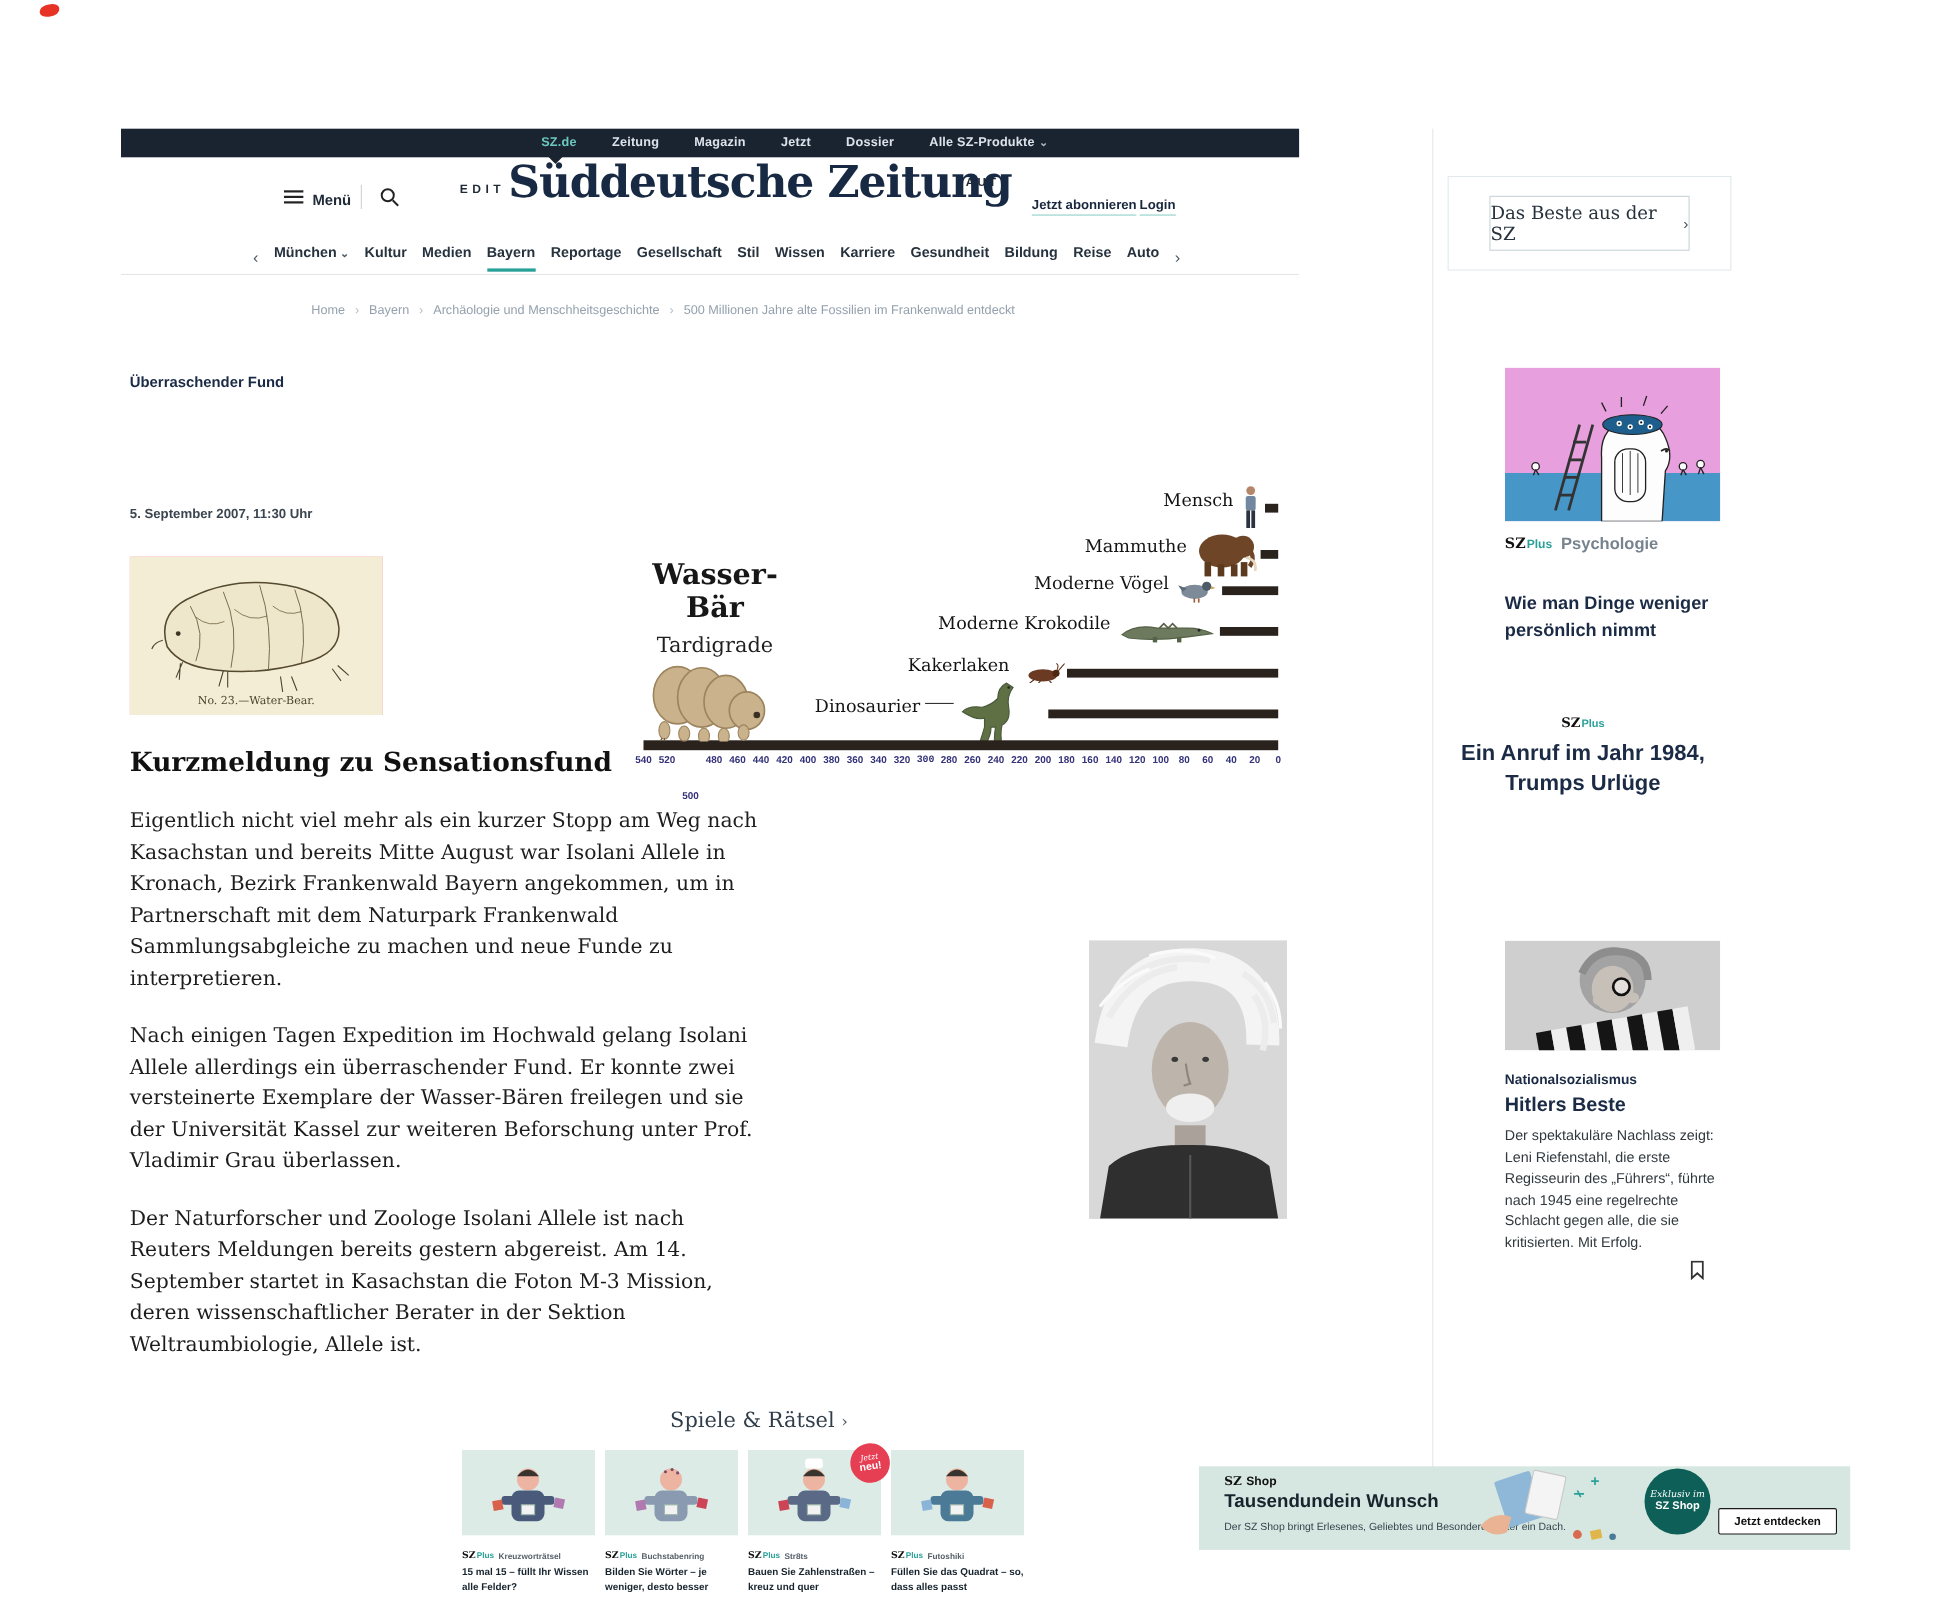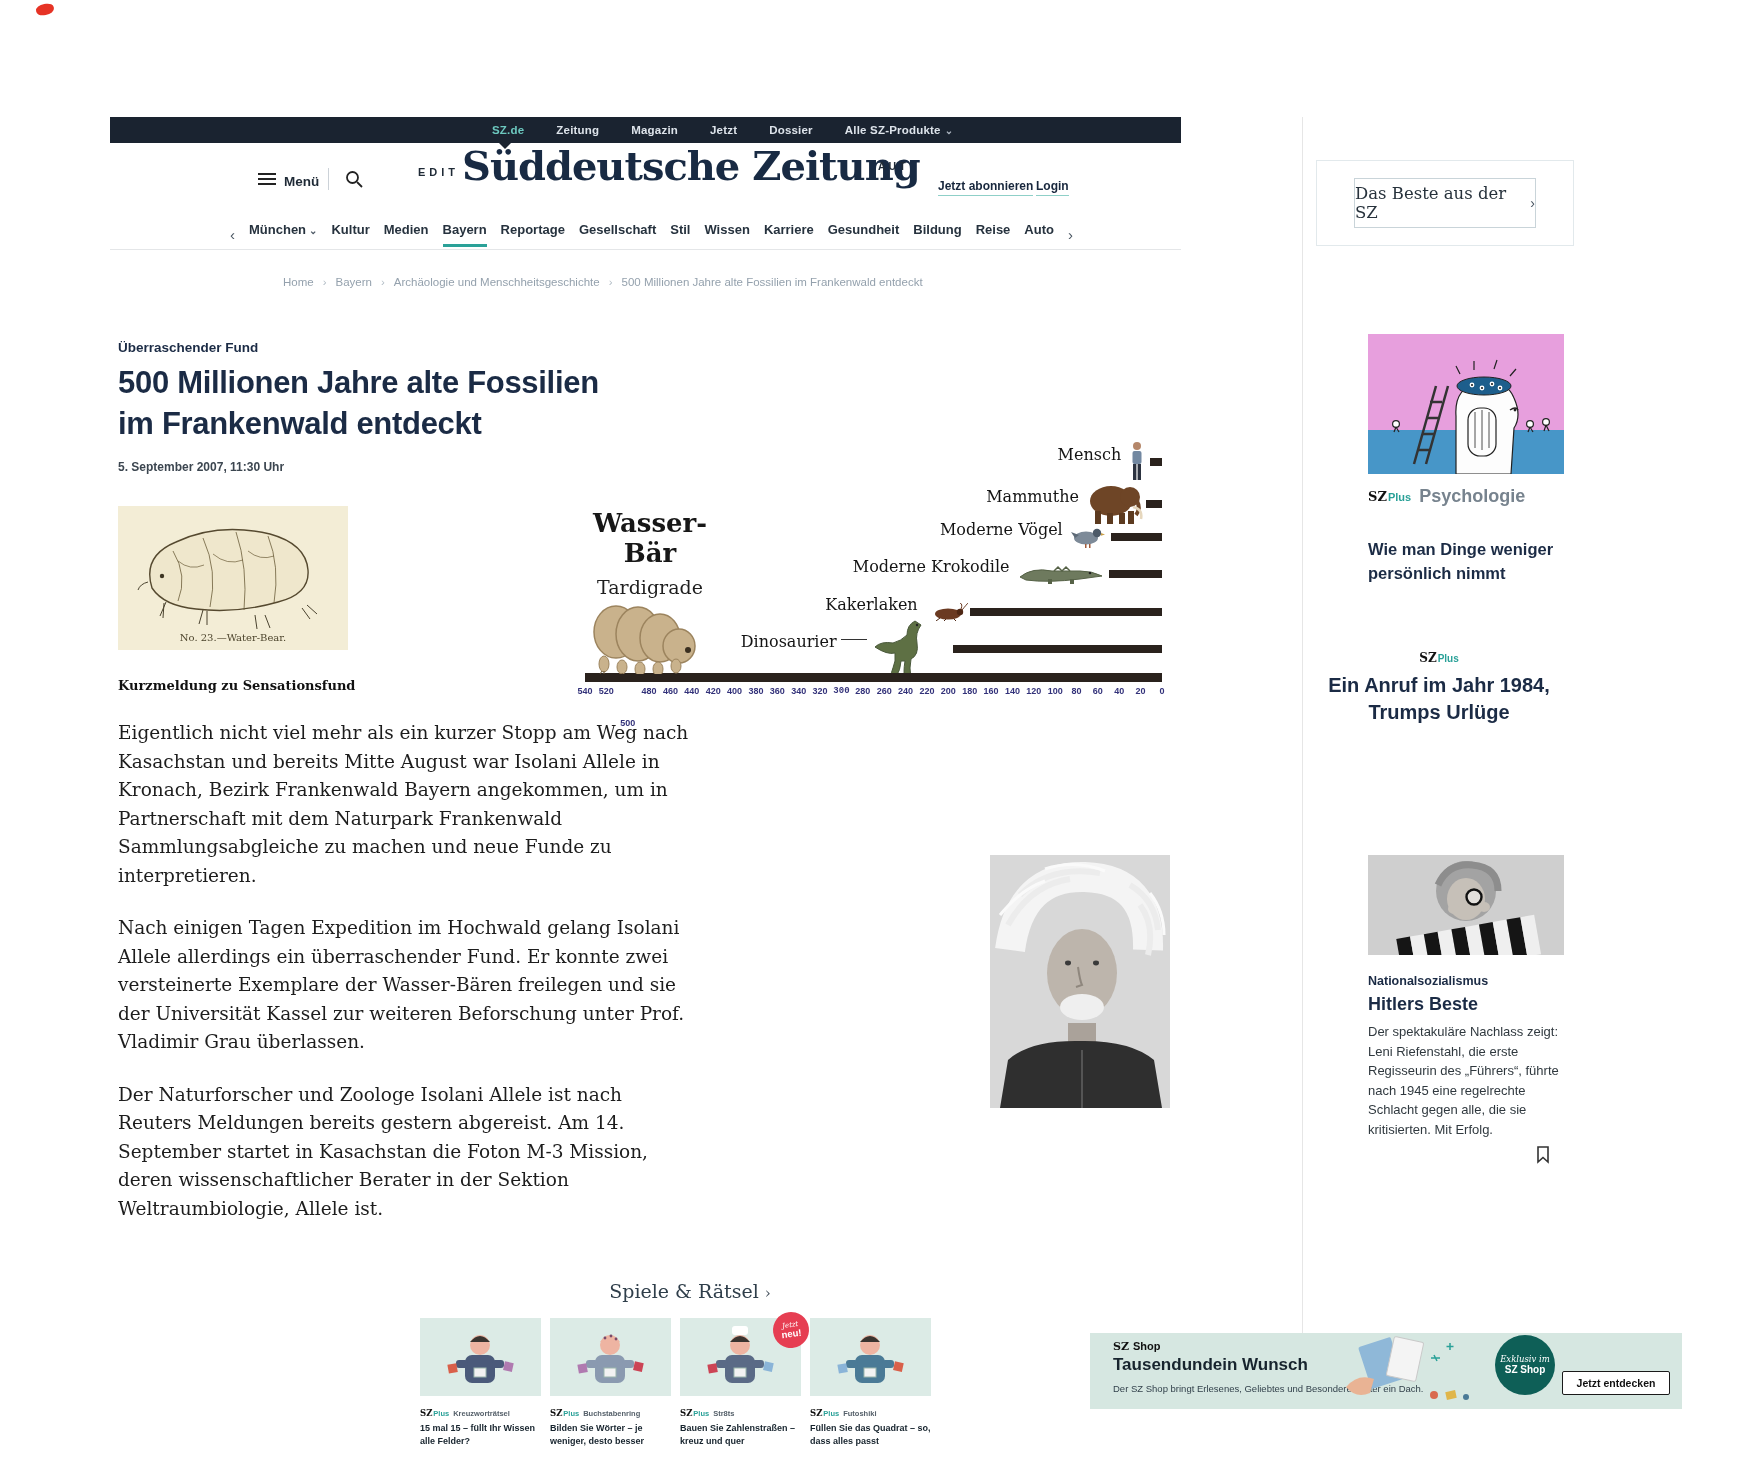--- a/index.html
+++ b/index.html
@@ -57,21 +57,21 @@
   .chart-title { font-family:"DejaVu Serif", serif; font-weight:700; font-size:26px; color:#171717; }
   .chart-subtitle { font-family:"DejaVu Serif", serif; font-size:19px; color:#1f1f1f; margin-top:8px; }
   .chart-bar { position:absolute; background:#2a221d; height:8px; }
   .chart-label { position:absolute; font-family:"DejaVu Serif", serif; font-size:16px; color:#141414; text-align:right; white-space:nowrap; }
   .chart-tick { position:absolute; font-size:9px; font-weight:700; color:#33327a; transform:translateX(-50%); }
   .chart-connector { position:absolute; height:1px; background:#333; }
   .chart-icon { position:absolute; }
 
   
   .body-col { left:118px; top:678px; width:575px; }
-  .body-col h2 { font-family:"DejaVu Serif", serif; font-size:13px; color:#111; margin-bottom:26px; }
+  .body-col h2 { font-family:"DejaVu Serif", serif; font-size:24px; color:#111; margin-bottom:26px; }
   .body-col p { font-family:"DejaVu Serif", serif; font-size:18.5px; line-height:28.5px; color:#1d1d1d; margin-bottom:24px; }
 
   
   .portrait { left:990px; top:855px; width:180px; height:253px; background:#d6d6d6; overflow:hidden; }
   .portrait-caption { left:853px; top:1118px; width:322px; font-family:"DejaVu Serif", serif; font-size:15px; line-height:22px; color:#1d1d1d; }
 
   
   .v-divider { left:1302px; top:117px; width:1px; height:1228px; background:#e6e6e6; }
 
   
@@ -80,21 +80,21 @@
   .best-box-label { font-family:"DejaVu Serif", serif; font-size:16.5px; color:#27323c; }
   .best-box-arrow { font-size:14px; color:#4a5662; }
 
   .szplus { display:inline-flex; align-items:baseline; gap:1px; }
   .szplus .sz { font-family:"DejaVu Serif", serif; font-weight:700; color:#111; }
   .szplus .plus { font-weight:700; color:#2aa198; }
 
   .card1-img { left:1368px; top:334px; width:196px; height:140px; overflow:hidden; cursor:pointer; }
   .card1-meta { left:1368px; top:486px; display:flex; align-items:center; gap:8px; }
   .card1-meta .szplus .sz { font-size:13px; } .card1-meta .szplus .plus { font-size:11px; }
-  .card-category { font-size:18px; font-weight:600; color:#77838e; }
+  .card-category { font-size:15px; font-weight:600; color:#77838e; }
   .card1-title { left:1368px; top:506px; width:200px; font-size:16.5px; line-height:24px; font-weight:700; color:#1b2b45; cursor:pointer;margin-top:31px; }
 
   .card2 { left:1306px; top:648px; width:266px; text-align:center; }
   .card2 .szplus .sz { font-size:12px; } .card2 .szplus .plus { font-size:10px; }
   .card2-title { font-size:20px; line-height:27px; font-weight:700; color:#1b2b45; margin-top:6px; cursor:pointer; }
   .card2-teaser { font-size:10.5px; line-height:15.5px; color:#3c454d; margin-top:10px; }
 
   .card3-img { left:1368px; top:855px; width:196px; height:100px; overflow:hidden; cursor:pointer; }
   .card3-category { left:1368px; top:974px; font-size:12.5px; font-weight:700; color:#1b2b45; }
   .card3-title { left:1368px; top:994px; font-size:18px; font-weight:700; color:#1b2b45; cursor:pointer; }
@@ -193,22 +193,20 @@
       <span class="crumb">Home</span>
       <span class="crumb-sep">›</span>
       <span class="crumb">Bayern</span>
       <span class="crumb-sep">›</span>
       <span class="crumb">Archäologie und Menschheitsgeschichte</span>
       <span class="crumb-sep">›</span>
       <span class="crumb">500 Millionen Jahre alte Fossilien im Frankenwald entdeckt</span>
     </div>
 
   <div class="abs kicker">Überraschender Fund</div>
-  <h1 class="abs headline">500 Millionen Jahre alte Fossilien
-im Frankenwald entdeckt</h1>
   <div class="abs date-line">5. September 2007, 11:30 Uhr</div>
 
   <div class="abs engraving">
     <svg width="230" height="144" viewBox="0 0 230 144">
       <rect width="230" height="144" fill="#f3edd6"></rect>
       <path d="M34 82 Q24 50 58 36 Q100 16 152 28 Q188 38 190 64 Q192 88 160 96 Q118 108 78 103 Q46 100 34 82 Z" fill="#efe7cc" stroke="#55492f" stroke-width="1.4"></path>
       <path d="M55 45 Q70 70 60 95 M85 32 Q100 65 92 101 M118 26 Q130 62 126 104 M150 30 Q162 60 156 97" stroke="#6b5d3a" stroke-width="0.8" fill="none"></path>
       <path d="M60 55 q12 10 26 4 M95 48 q14 12 30 6 M130 45 q12 10 26 5" stroke="#6b5d3a" stroke-width="0.7" fill="none"></path>
       <path d="M48 96 l-6 14 m4 -13 l-1 15 m40 -8 l-4 14 m8 -13 l0 14 m48 -10 l2 14 m8 -14 l5 13 m32 -20 l8 11 m-3 -14 l10 9" stroke="#4a432f" stroke-width="1" fill="none"></path>
       <circle cx="44" cy="70" r="2.2" fill="#3d3522"></circle>

